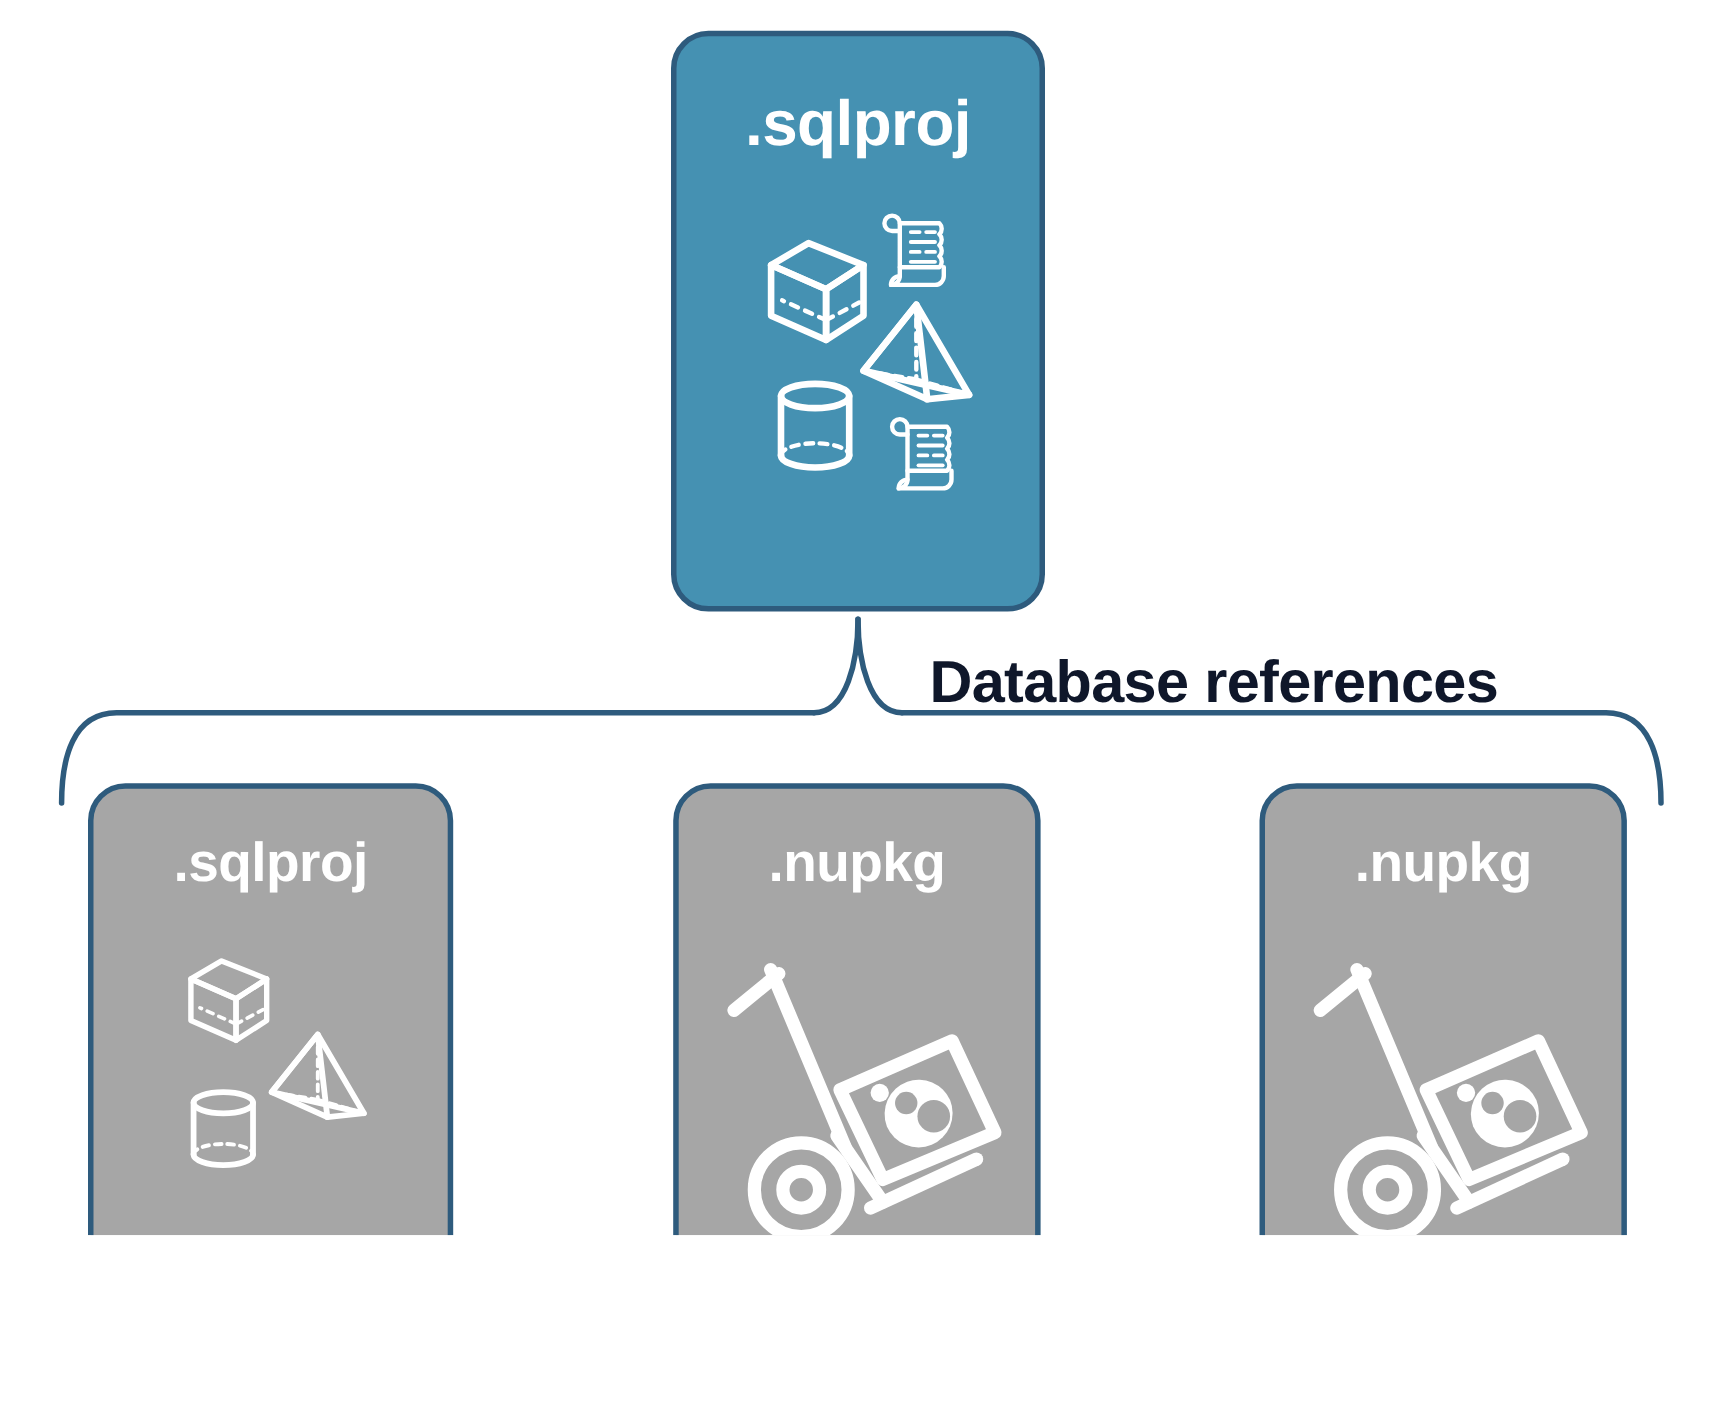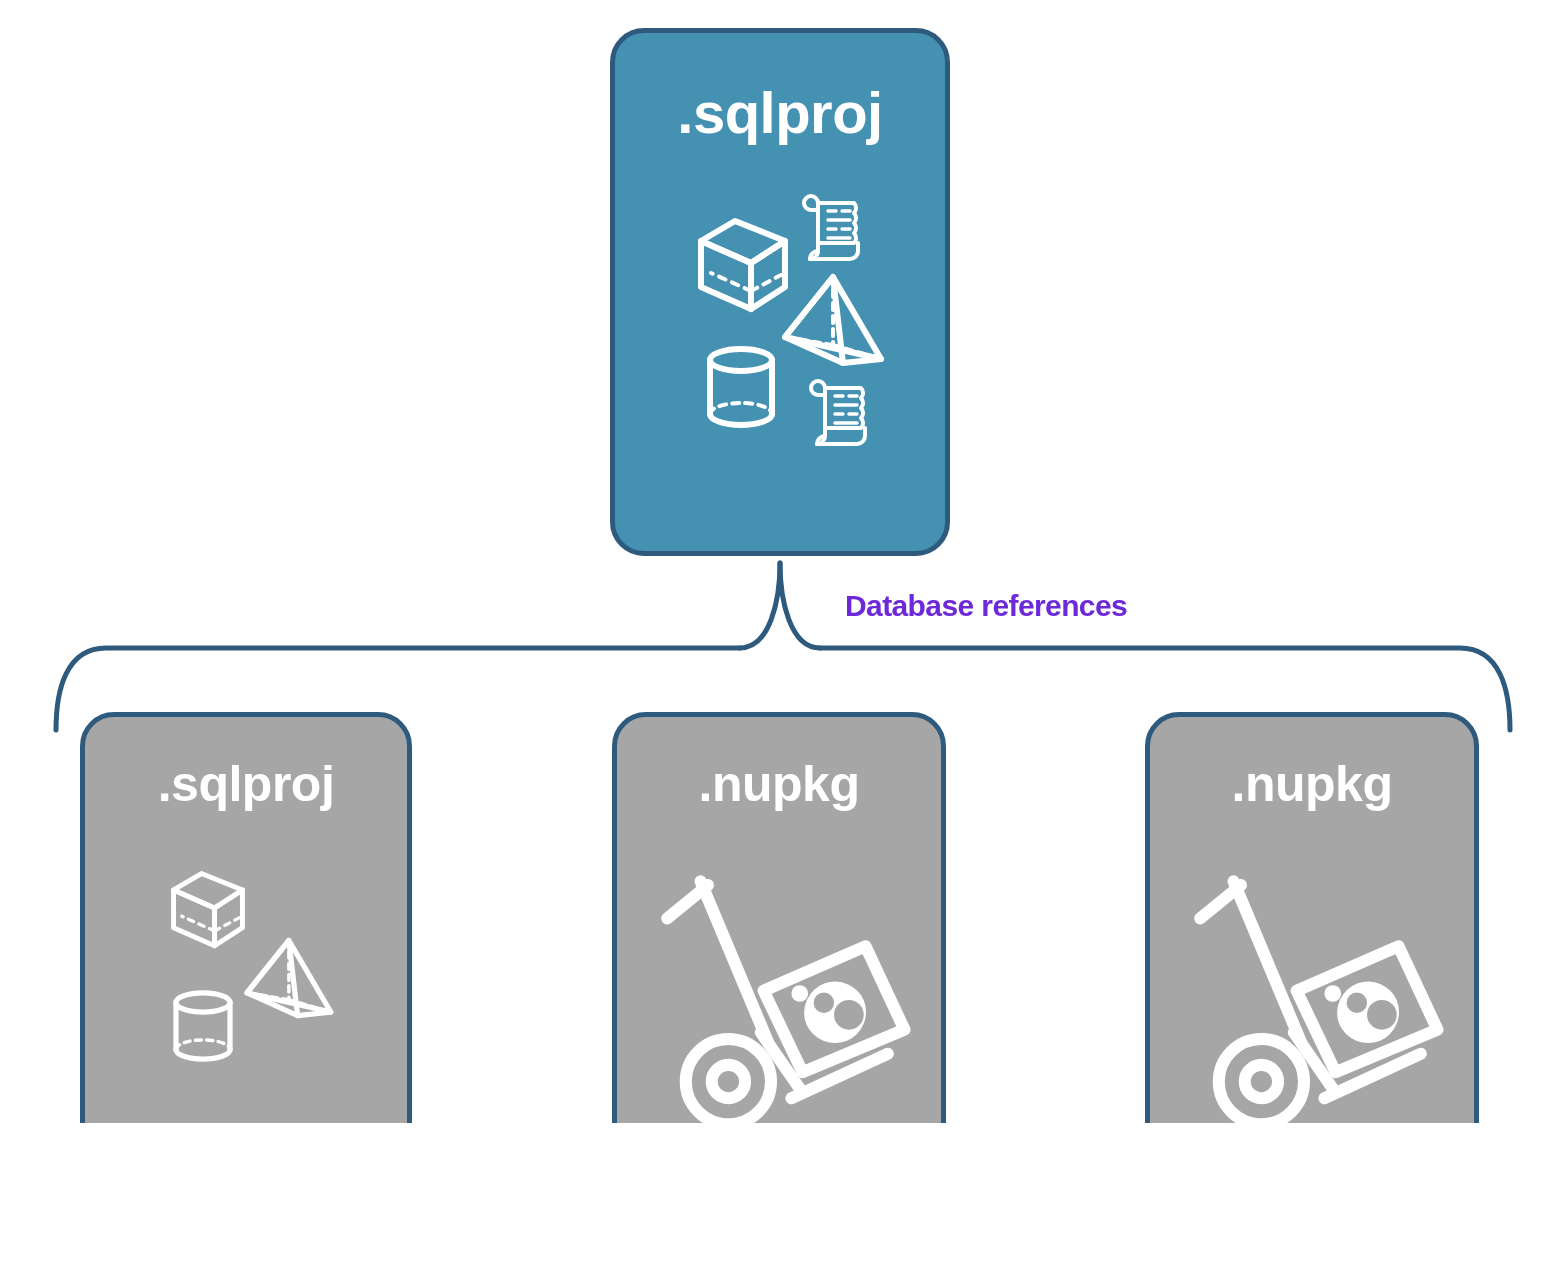--- a/index.html
+++ b/index.html
@@ -53,23 +53,23 @@
     top: 0;
     width: 1566px;
     height: 1274px;
     pointer-events: none;
   }
 
   #brace-label {
     position: absolute;
     left: 845px;
     top: 589px;
-    font-size: 30px;
+    font-size: 54px;
     font-weight: bold;
-    color: #6d28d9;
+    color: #0f172a;
     letter-spacing: -0.6px;
     white-space: nowrap;
     font-family: "Liberation Sans", sans-serif;
   }
 </style>
 </head>
 <body>
 
 <div id="canvas">
 

